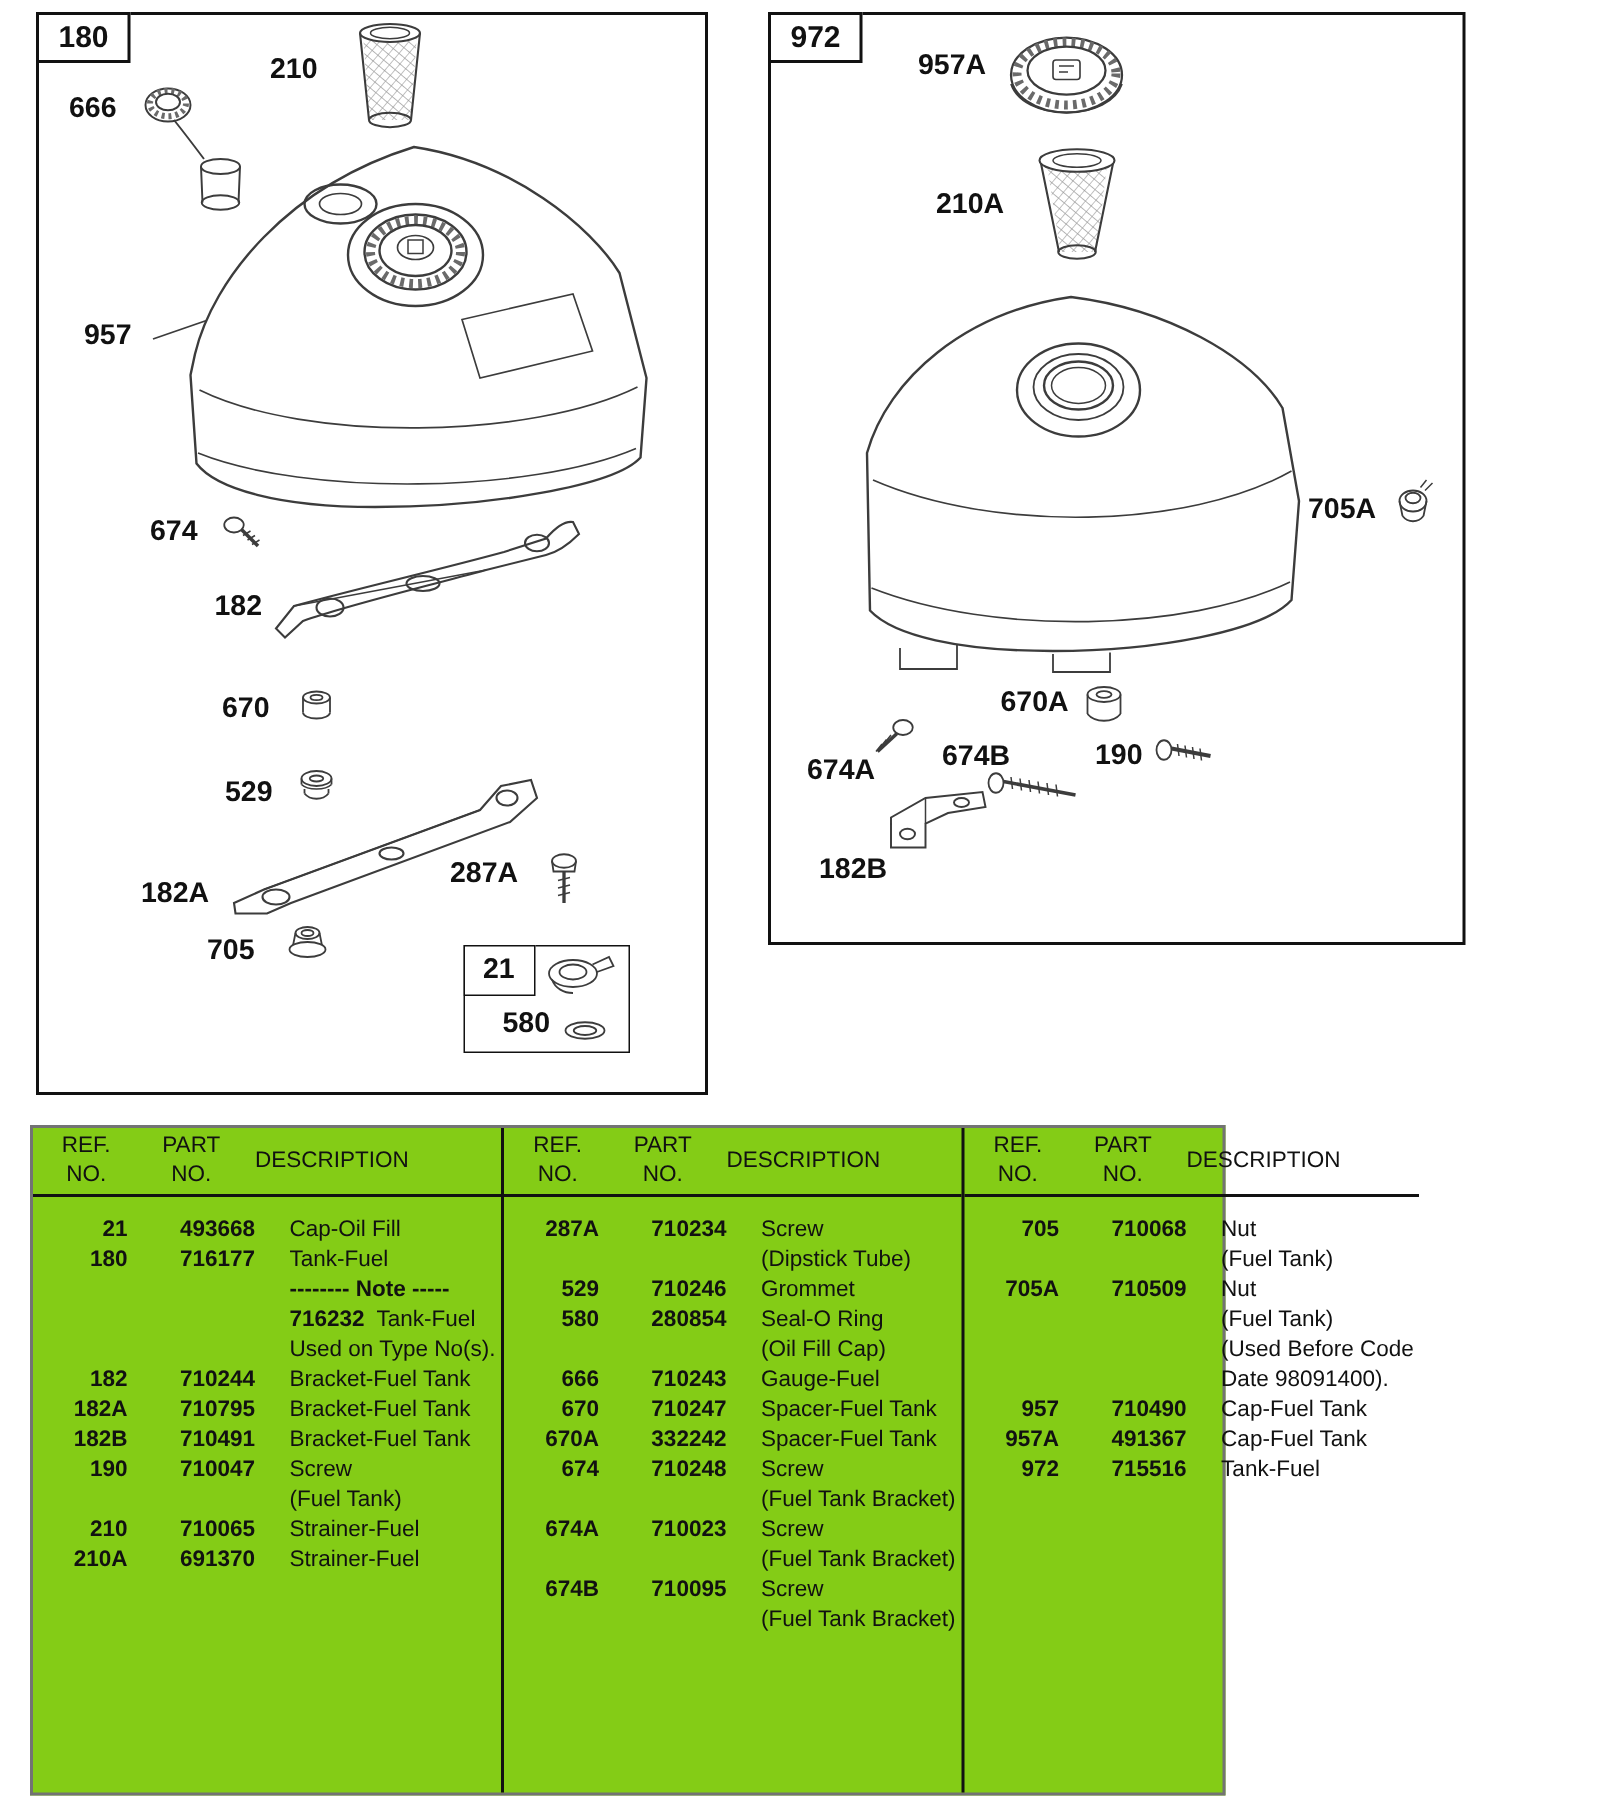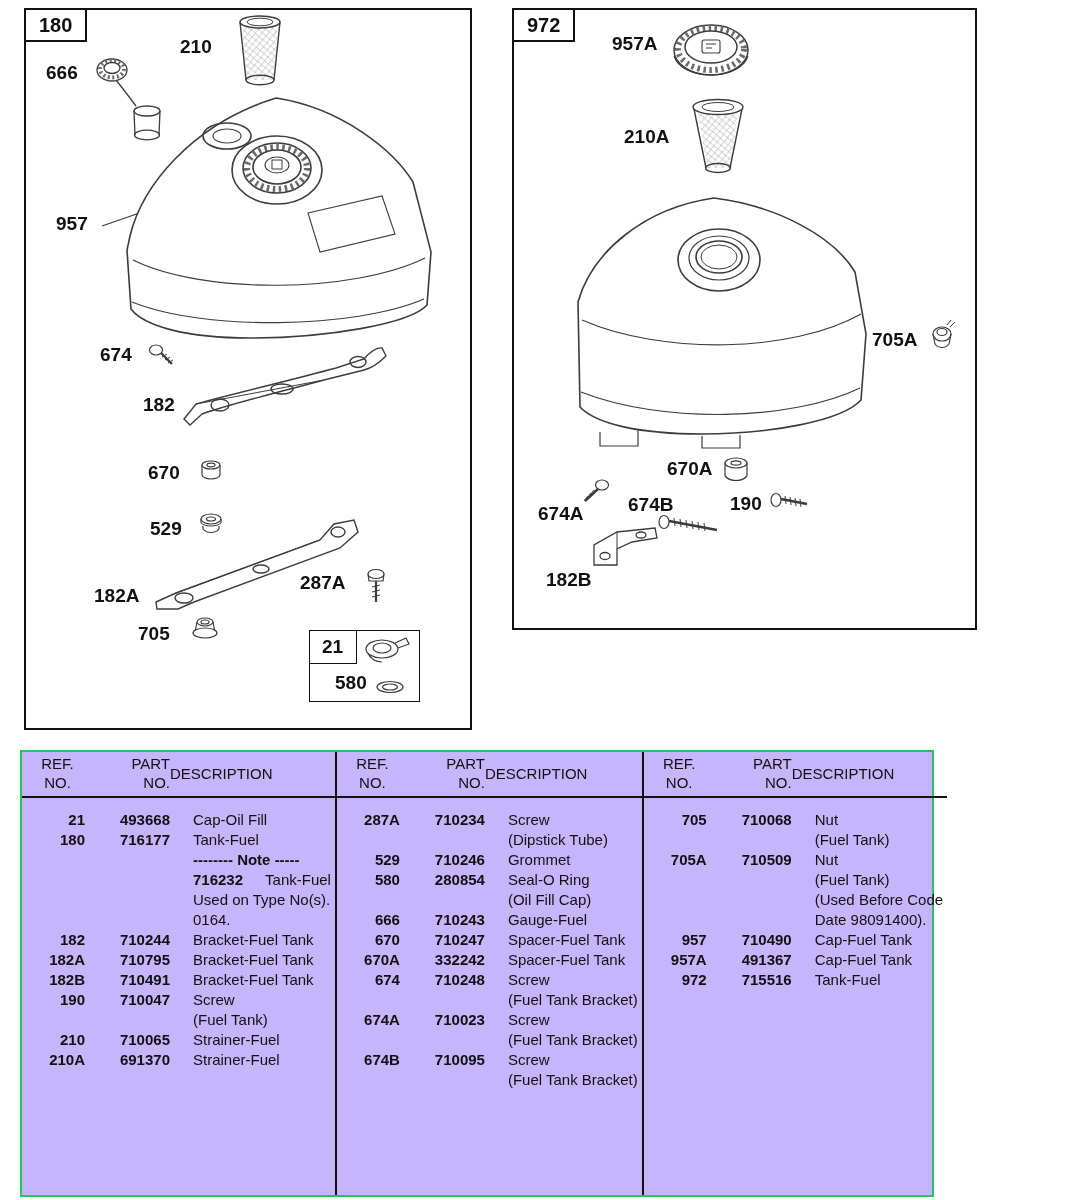--- a/index.html
+++ b/index.html
@@ -26,40 +26,40 @@
   .inset { position:absolute; border:1.5px solid #111; background:#fff; z-index:4; }
   .inset-tag {
     position:absolute; left:-1.5px; top:-1.5px; width:48px; height:34px;
     border:1.5px solid #111; background:#fff; display:flex; align-items:center; justify-content:center;
     font-size:19px; font-weight:bold;
   }
   .inset-580 { position:absolute; left:25px; top:41px; font-size:19px; font-weight:bold; }
 
   
   .parts-table {
-    position:absolute; left:8px; top:750px; width:914px; height:447px;
-    border:2px solid #22c55e; display:flex; flex-direction:row; background:#c4b5fd;
+    position:absolute; left:8px; top:750px; width:797px; height:447px;
+    border:2px solid #737373; display:flex; flex-direction:row; background:#84cc16;
   }
   .table-col { width:333px; display:flex; flex-direction:column; }
   .table-col.first { width:329px; }
   .table-col + .table-col { border-left:2px solid #111; }
   .col-header {
     height:46px; border-bottom:2px solid #111; display:flex; align-items:center;
     padding-left:8px; font-size:15px; line-height:1.25;
   }
   .hdr-ref  { width:55px; text-align:center; }
-  .hdr-part { width:85px; text-align:right; }
+  .hdr-part { width:85px; text-align:center; }
   .hdr-desc { flex:1; text-align:left; }
   .col-rows { padding:12px 4px 0 8px; font-size:15px; }
   .row { display:flex; line-height:20px; }
   .cell-ref  { width:55px; text-align:right; font-weight:bold; }
   .cell-part { width:85px; text-align:right; font-weight:bold; }
   .cell-desc { flex:1; padding-left:23px; white-space:nowrap; }
   .cell-desc.bold { font-weight:bold; }
-  .desc-pre:not(:empty) { font-weight:bold; margin-right:22px; }
+  .desc-pre:not(:empty) { font-weight:bold; margin-right:8px; }
 </style>
 </head>
 <body>
 
 <div class="page">
 
   <div class="panel panel-180">
     <div class="panel-tag">180</div>
 
     <svg class="illustration" width="444" height="718" viewBox="0 0 444 718">
@@ -313,25 +313,20 @@
             <div class="cell-part"></div>
             <div class="cell-desc"><span class="desc-pre">716232</span><span>Tank-Fuel</span></div>
           </div>
 
           <div class="row">
             <div class="cell-ref"></div>
             <div class="cell-part"></div>
             <div class="cell-desc"><span class="desc-pre"></span><span>Used on Type No(s).</span></div>
           </div>
 
-          <div class="row">
-            <div class="cell-ref"></div>
-            <div class="cell-part"></div>
-            <div class="cell-desc"><span class="desc-pre"></span><span>0164.</span></div>
-          </div>
 
           <div class="row">
             <div class="cell-ref">182</div>
             <div class="cell-part">710244</div>
             <div class="cell-desc"><span class="desc-pre"></span><span>Bracket-Fuel Tank</span></div>
           </div>
 
           <div class="row">
             <div class="cell-ref">182A</div>
             <div class="cell-part">710795</div>

